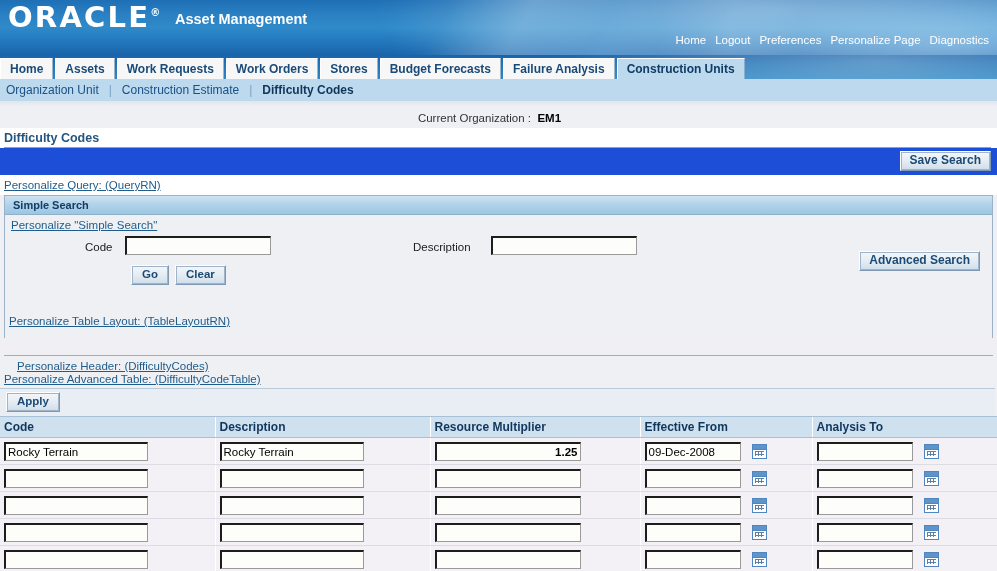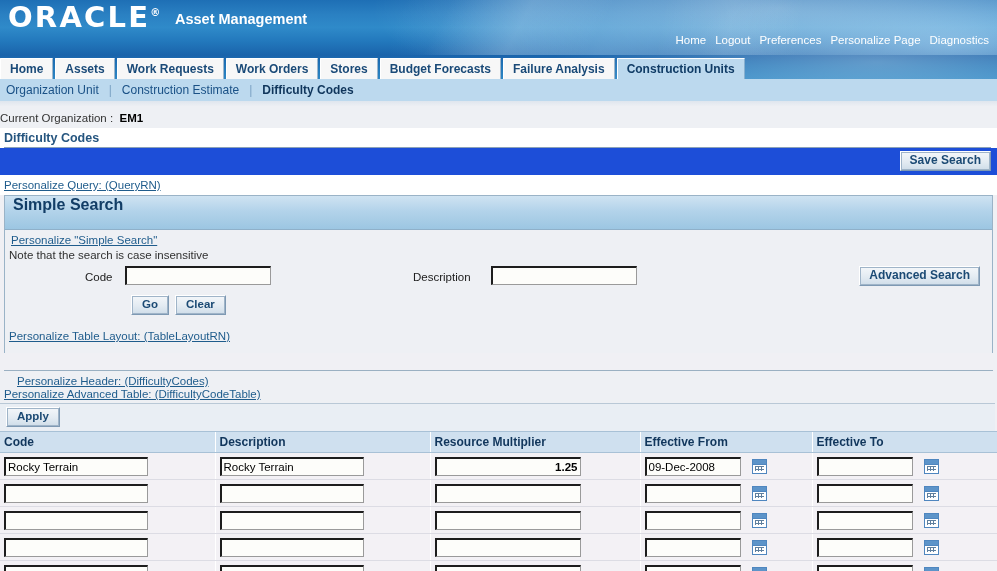--- a/index.html
+++ b/index.html
@@ -131,21 +131,21 @@
     background: linear-gradient(180deg, #dfe6ee 0%, #eef0f4 55%, #eef0f4 100%);
   }
 
   
   .page {
     position: relative;
     background: #f0f0f4;
     height: 460px;
   }
   .org-line {
-    text-align: left;
+    text-align: center;
     padding: 1px 18px 0 0;
     font-size: 11.5px;
     color: #333333;
     background: #eef0f4;
     height: 17px;
   }
   .org-line b { color: #000; font-weight: bold; }
 
   .page-title-wrap {
     padding: 3px 6px 0 4px;
@@ -193,24 +193,24 @@
   }
   .plink-row { background:#ffffff; padding: 4px 0 4px 4px; }
 
   
   .panel {
     margin: 0 4px;
     border: 1px solid #9ab3c7;
     border-bottom: none;
   }
   .panel-header {
-    height: 34px;
+    height: 19px;
     line-height: 18px;
     padding-left: 8px;
-    font-size: 16px;
+    font-size: 11px;
     font-weight: bold;
     color: #123d66;
     background: linear-gradient(180deg, #cfe3f2 0%, #b3d3ea 45%, #9cc6e2 100%);
     border-bottom: 1px solid #8fb0c9;
   }
   .panel-body {
     background: #eef0f4;
     padding: 4px 0 0 0;
     position: relative;
     height: 123px;
@@ -404,21 +404,20 @@
   <div class="plink-row">
     <span class="plink">Personalize Query: (QueryRN)</span>
   </div>
 
   <div class="panel">
     <div class="panel-header">Simple Search</div>
     <div class="panel-body">
 
       <span class="plink pl-link">Personalize "Simple Search"</span>
 
-      <div class="note">Note that the search is case insensitive</div>
 
       <span class="obtn adv-search-btn">Advanced Search</span>
 
       <div class="form-row">
         <span class="lbl lbl-code">Code</span>
         <input class="ofield fld-code" type="text" value="" style="">
         <span class="lbl lbl-desc">Description</span>
         <input class="ofield fld-desc" type="text" value="" style="">
       </div>
 
@@ -452,21 +451,21 @@
           <col style="width:210px">
           <col style="width:172px">
           <col style="width:185px">
       </colgroup>
       <thead>
         <tr>
           <th>Code</th>
           <th class="sep-left">Description</th>
           <th class="sep-left">Resource Multiplier</th>
           <th class="sep-left">Effective From</th>
-          <th class="sep-left">Effective To</th>
+          <th class="sep-left">Analysis To</th>
         </tr>
       </thead>
       <tbody>
         <tr>
           <td><input class="cellfield" type="text" value="Rocky Terrain" style=""></td>
           <td class="cell-div"><input class="cellfield" type="text" value="Rocky Terrain" style=""></td>
           <td class="cell-div"><input class="cellfield num" type="text" value="1.25" style=""></td>
           <td class="cell-div">
               <div class="date-cell">
                 <input class="cellfield date" type="text" value="09-Dec-2008" style="">

